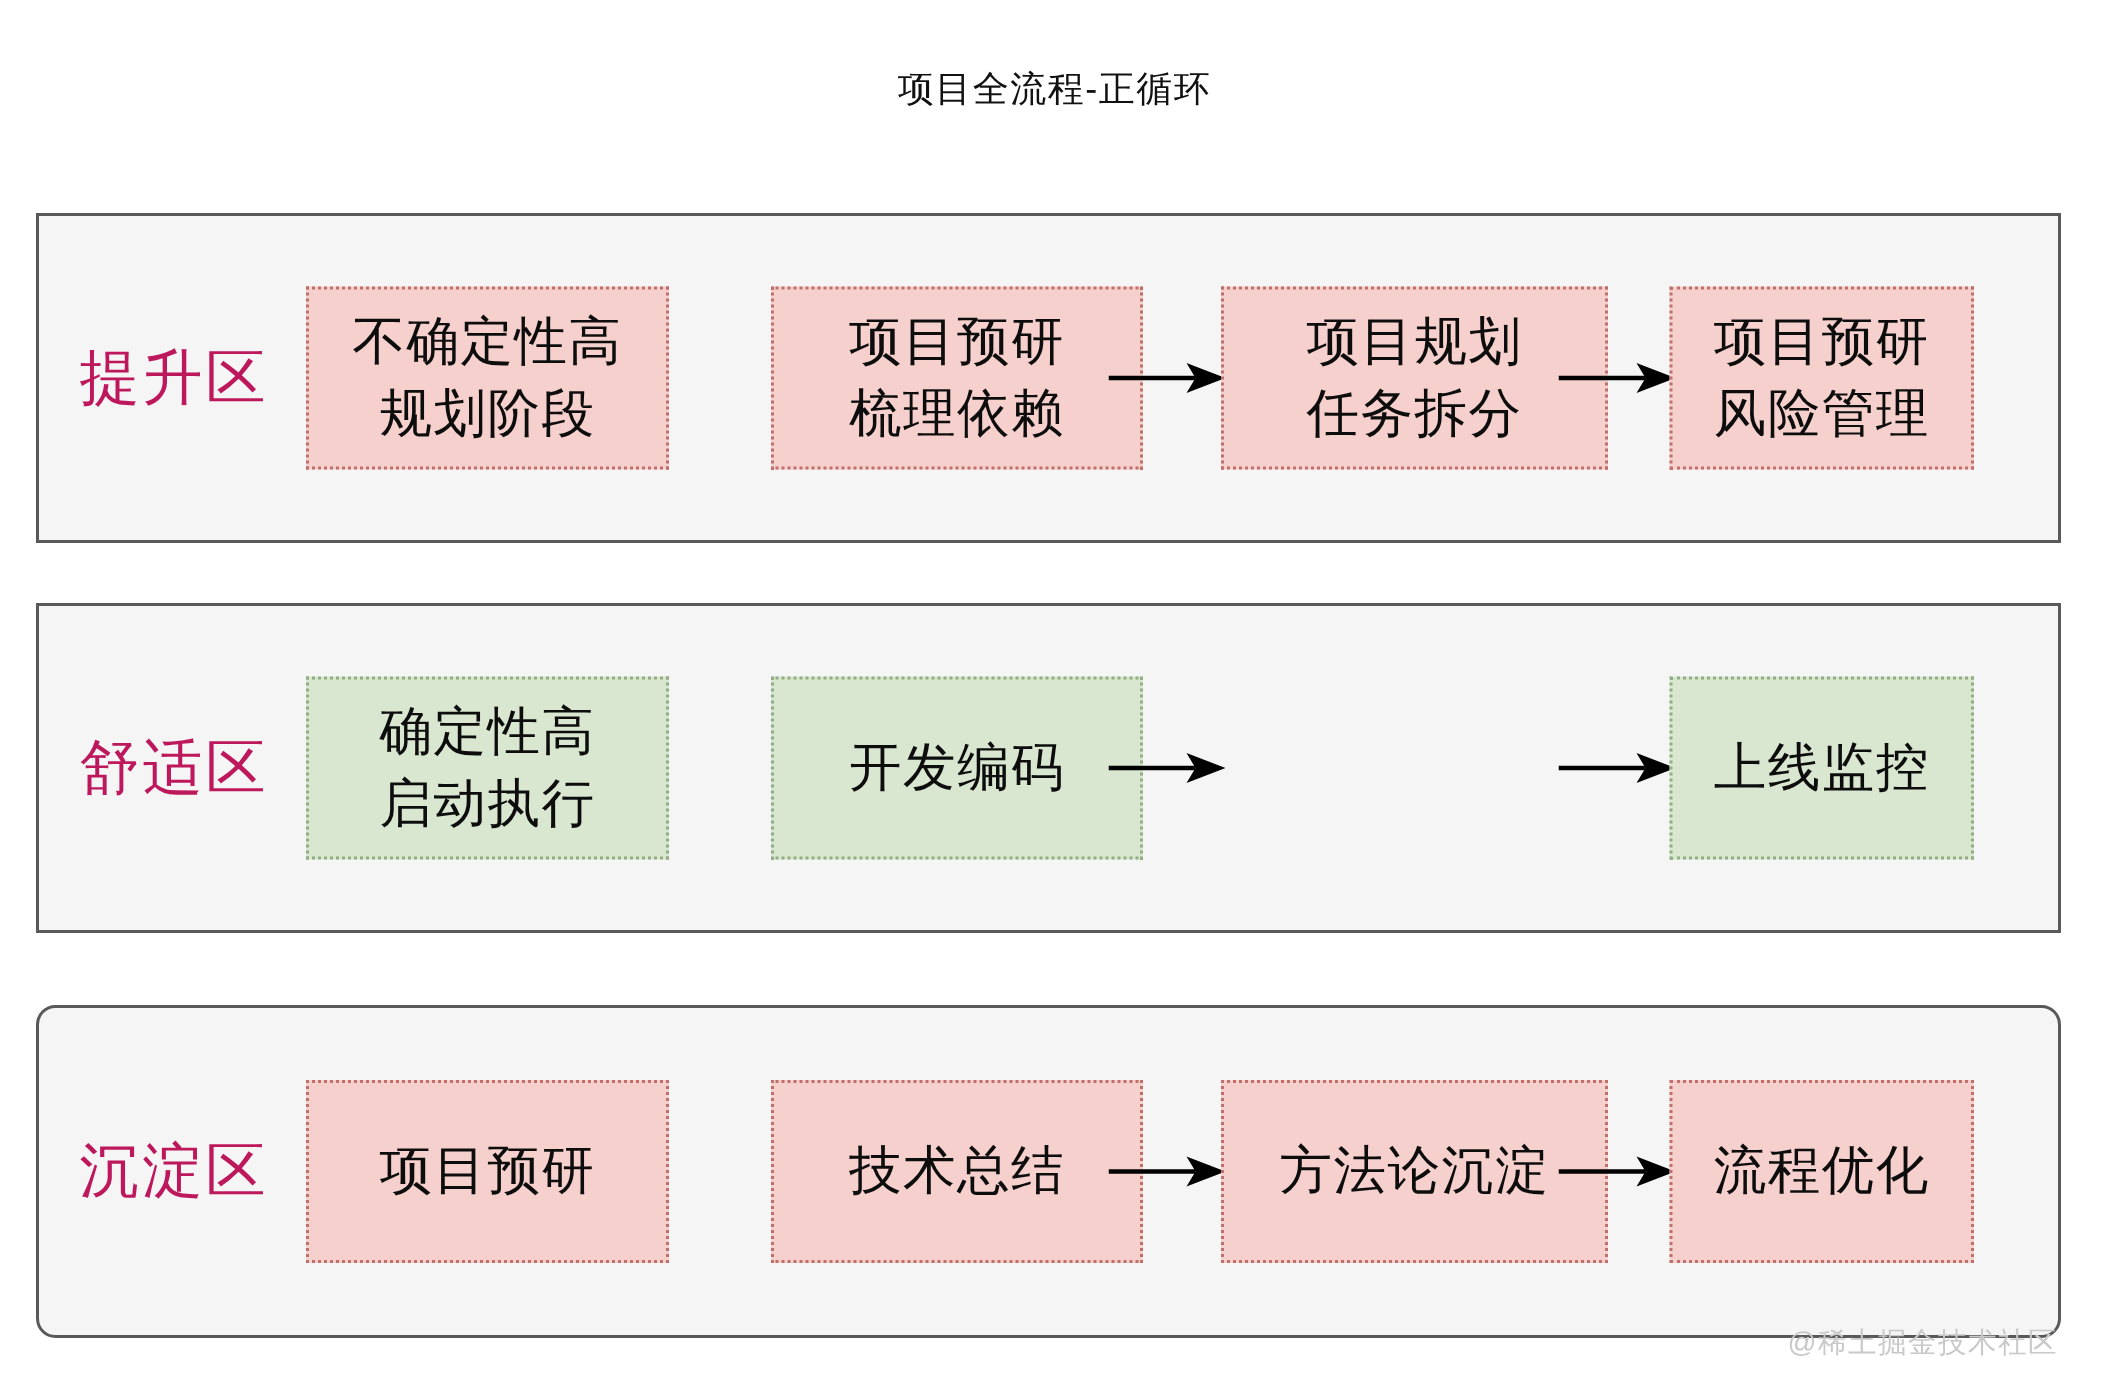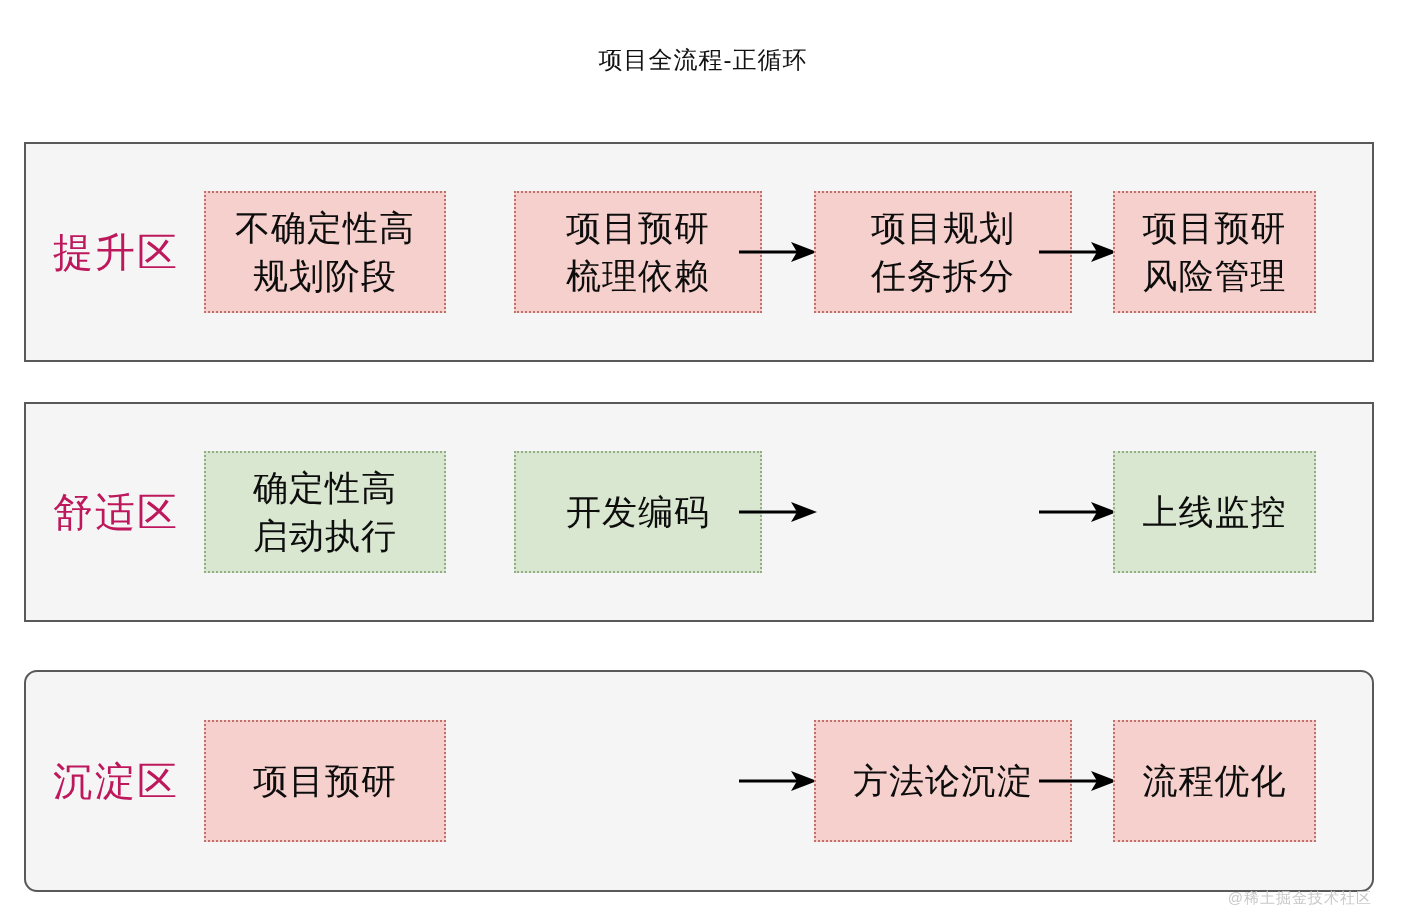--- a/index.html
+++ b/index.html
@@ -81,21 +81,21 @@
     transform:translateY(-50%);
     height:24px;
   }
   .arrow-a{left:713px;width:78px;}
   .arrow-b{left:1013px;width:78px;}
   .arrow svg{display:block;}
 
   #watermark{
     position:absolute;
     right:34px;bottom:16px;
-    font-size:15px;
+    font-size:19px;
     color:#c9c9c9;
     letter-spacing:1px;
     white-space:nowrap;
   }
 </style>
 </head>
 <body>
 
 <div id="canvas">
 
@@ -160,20 +160,23 @@
       <span class="node-text">上线监控</span>
     </div>
   </div>
 
   <div class="zone-row" id="zone-row-2">
     <div class="zone-label">沉淀区</div>
 
     <div class="node-box node-pink slot-0">
       <span class="node-text">项目预研</span>
     </div>
+    <div class="node-box node-pink slot-1">
+      <span class="node-text">技术总结</span>
+    </div>
     <div class="arrow arrow-a">
       <svg width="78" height="24" viewBox="0 0 78 24">
         <line x1="0" y1="12" x2="58" y2="12" stroke="#000000" stroke-width="3"></line>
         <polygon points="52,2 78,12 52,22 58,12" fill="#000000"></polygon>
       </svg>
     </div>
     <div class="node-box node-pink slot-2">
       <span class="node-text">方法论沉淀</span>
     </div>
     <div class="arrow arrow-b">

